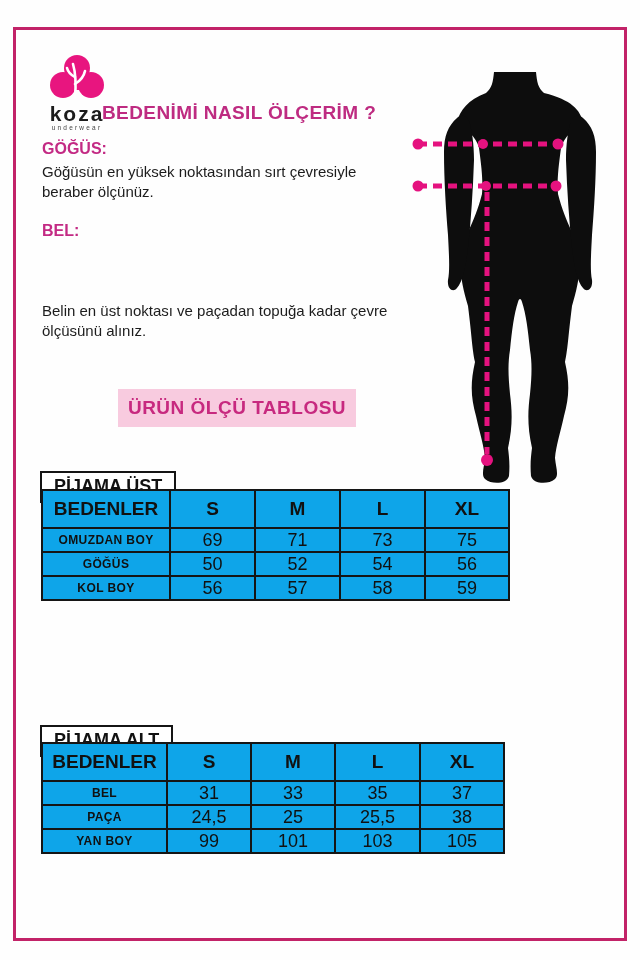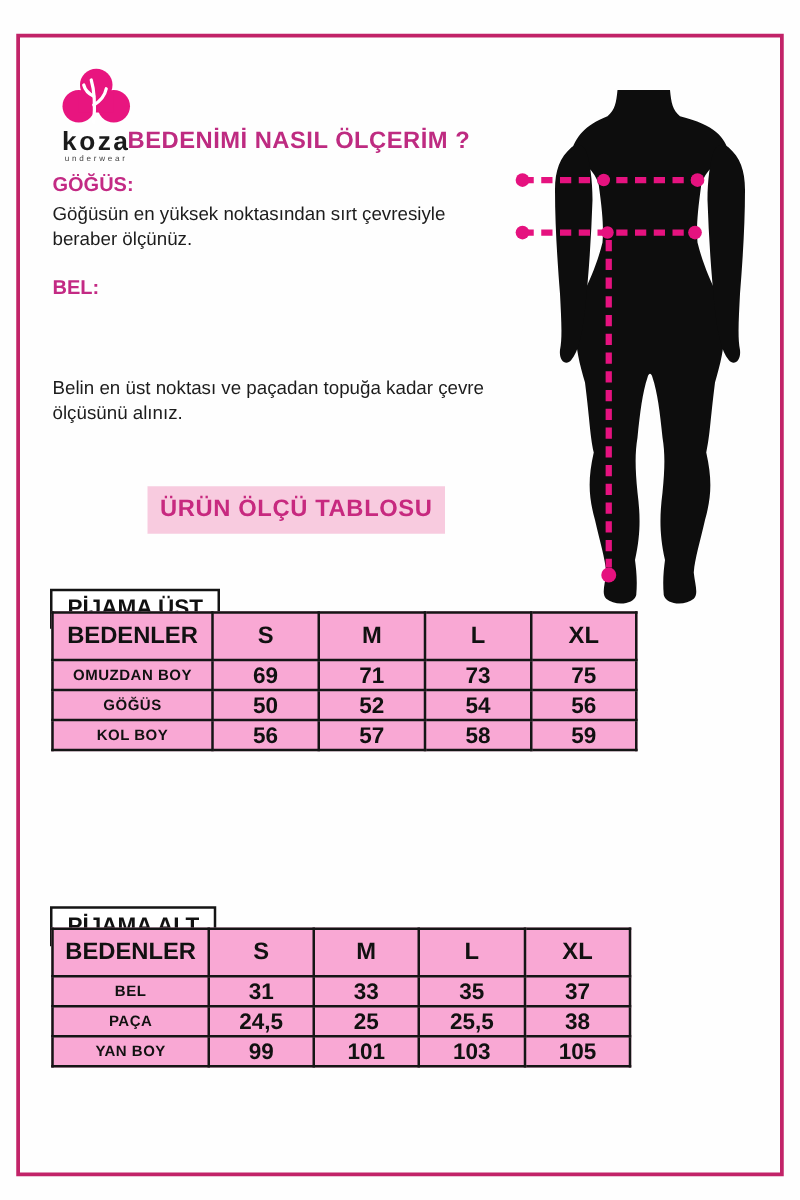--- a/index.html
+++ b/index.html
@@ -28,28 +28,28 @@
 
   
   .banner { position:absolute; left:118px; top:389px; width:238px; height:38px;
             background:#F8CBDF; color:#C7297F; font-size:19px; font-weight:bold;
             text-align:center; line-height:38px; letter-spacing:0.5px; }
 
   
   .tbl-label { position:absolute; background:#fff; border:2px solid #141414;
                padding:3px 12px 4px 12px; font-size:18px; font-weight:bold; color:#111;margin-top:15px; }
   .lbl-1 { left:40px; top:456px; } .lbl-2 { left:40px; top:710px; }
-  table { position:absolute; border-collapse:collapse; table-layout:fixed; background:#f9a8d4; }
+  table { position:absolute; border-collapse:collapse; table-layout:fixed; background:#0ea5e9; }
   .tbl-1 { left:41px; top:489px; width:467px; }
   .tbl-2 { left:41px; top:742px; width:462px; }
   th, td { border:2px solid #151515; text-align:center; vertical-align:middle; color:#111; }
   tr.hdr th { height:38px; font-size:19px; font-weight:bold; }
   tr.row td { height:24px; }
   td.rlabel { font-size:12px; font-weight:bold; letter-spacing:0.4px; }
-  td.val { font-size:18px; font-weight:bold;margin-left:40px; }
+  td.val { font-size:18px; font-weight:normal;margin-left:40px; }
 </style>
 </head>
 <body>
 
 <div class="page">
 
   <div class="frame"></div>
 
   <div class="logo">
     <svg width="62" height="50" viewBox="0 0 62 50">

